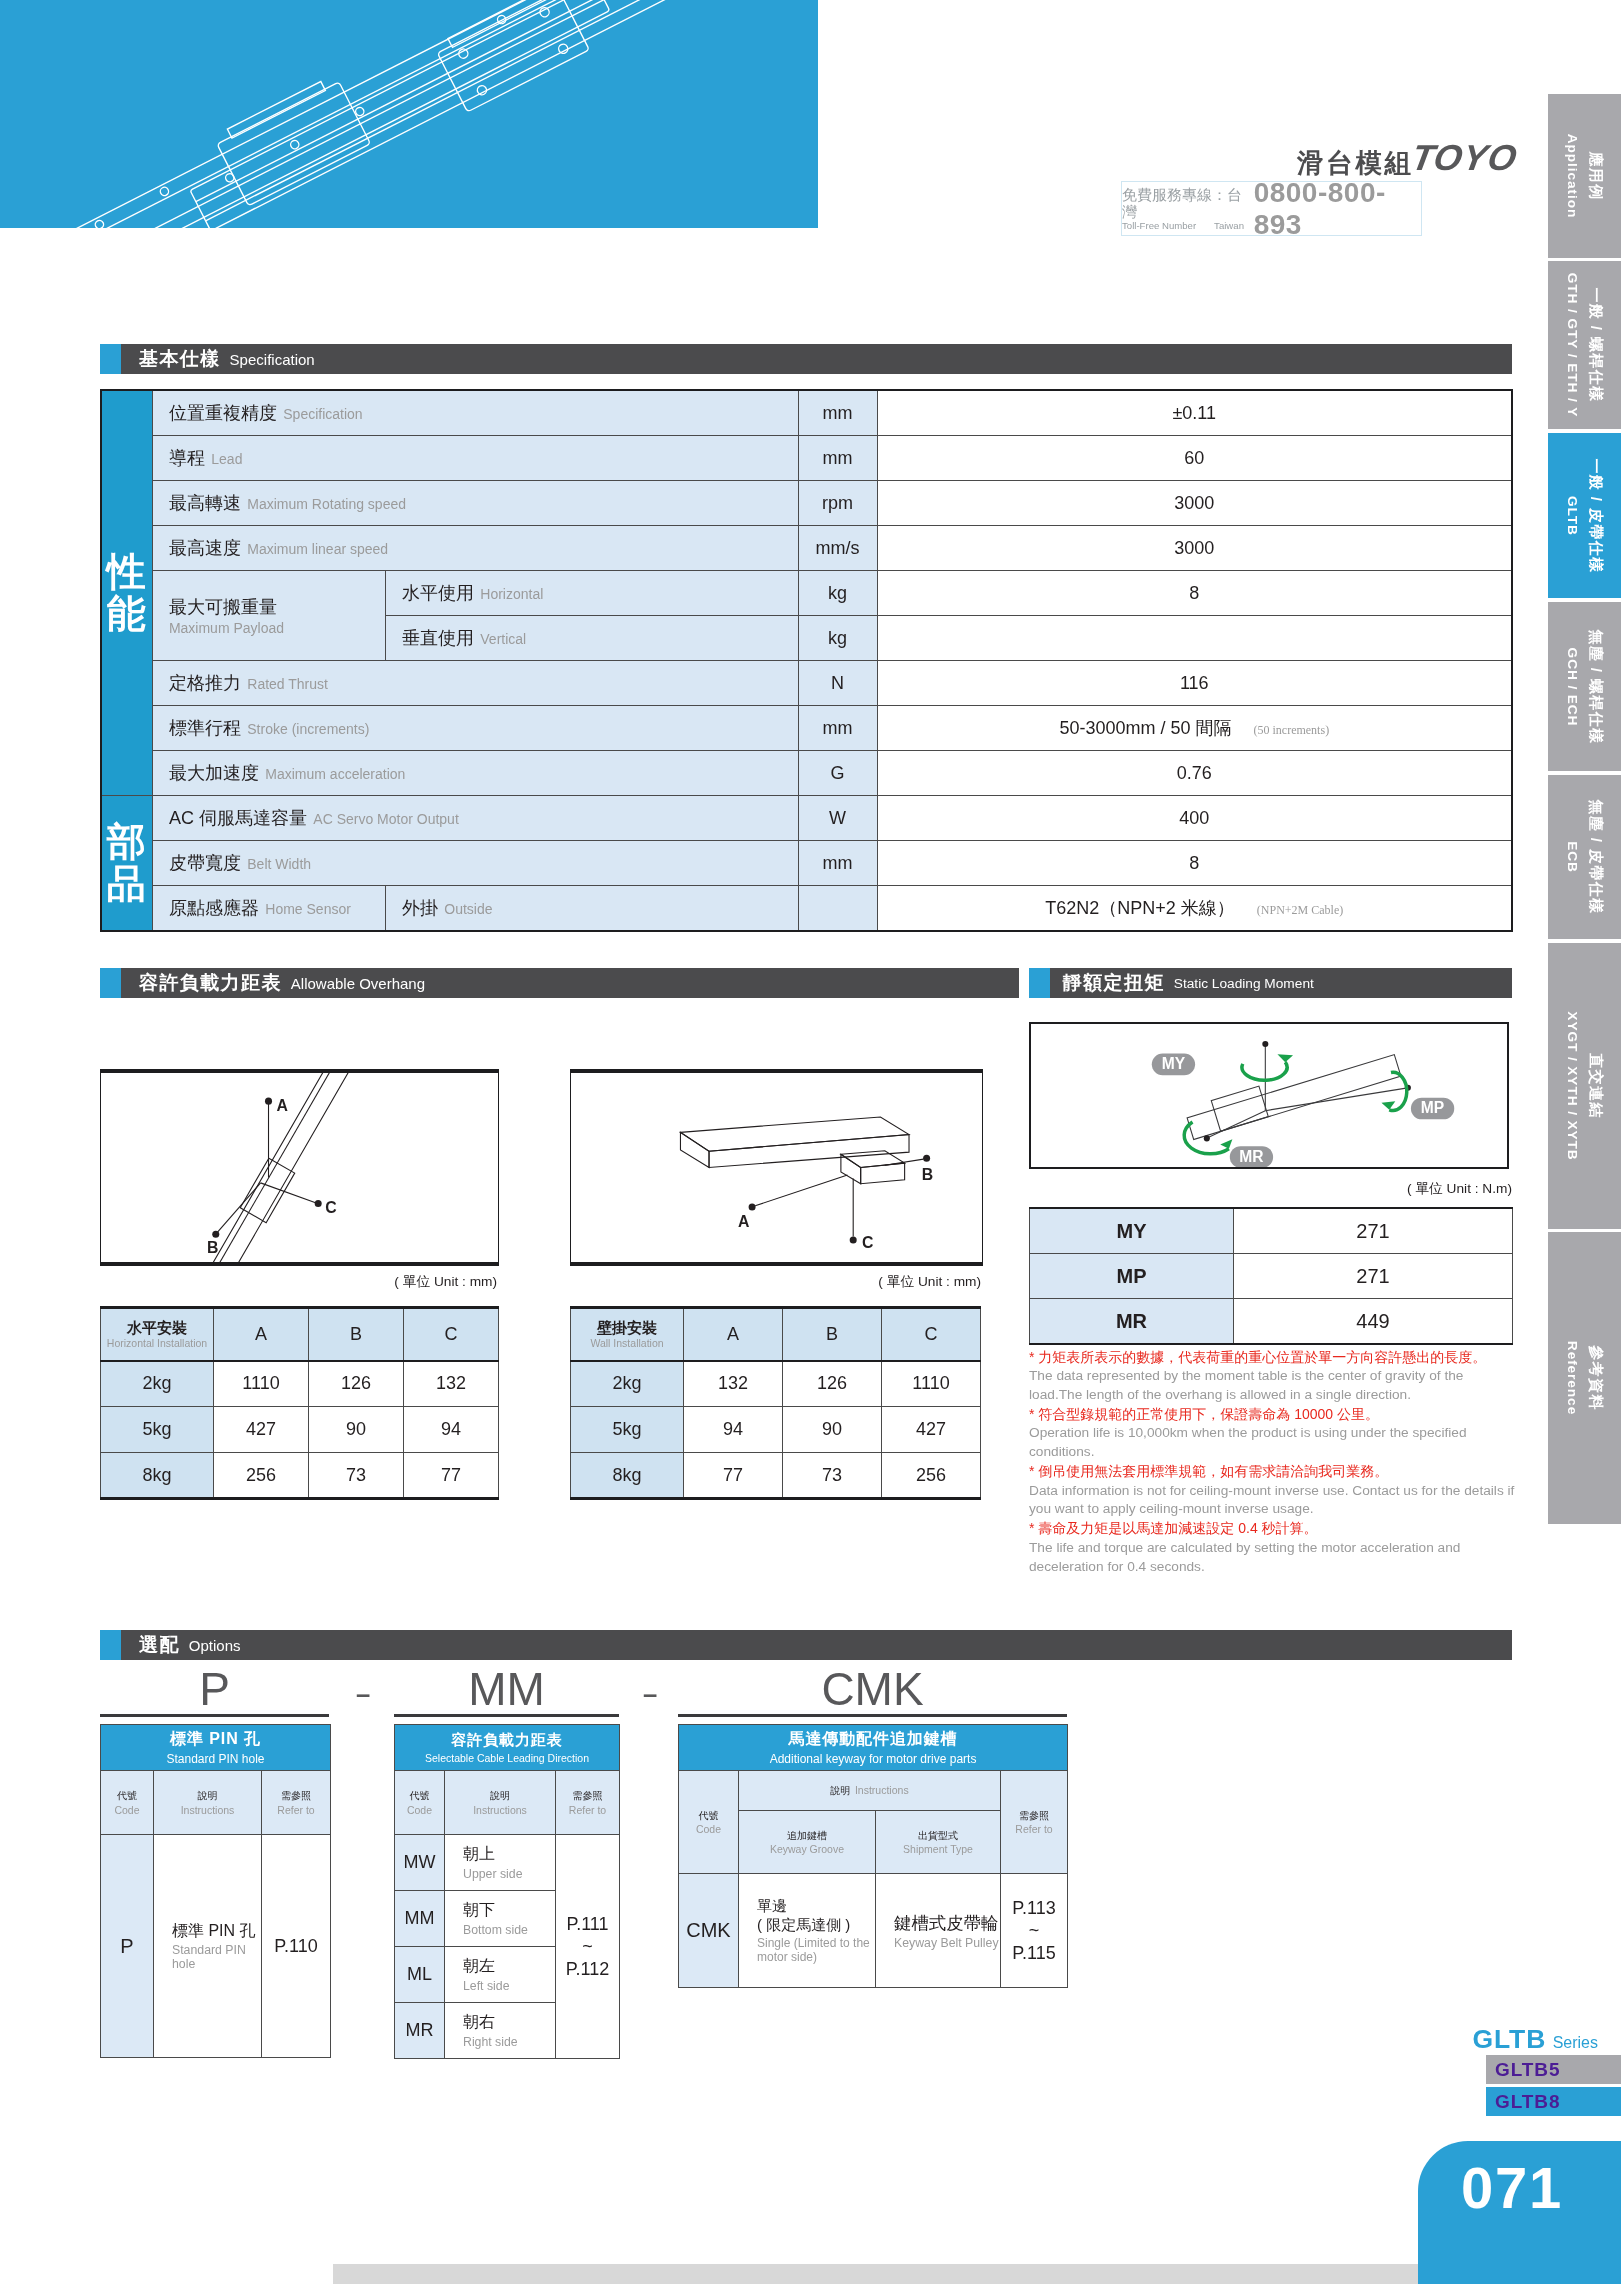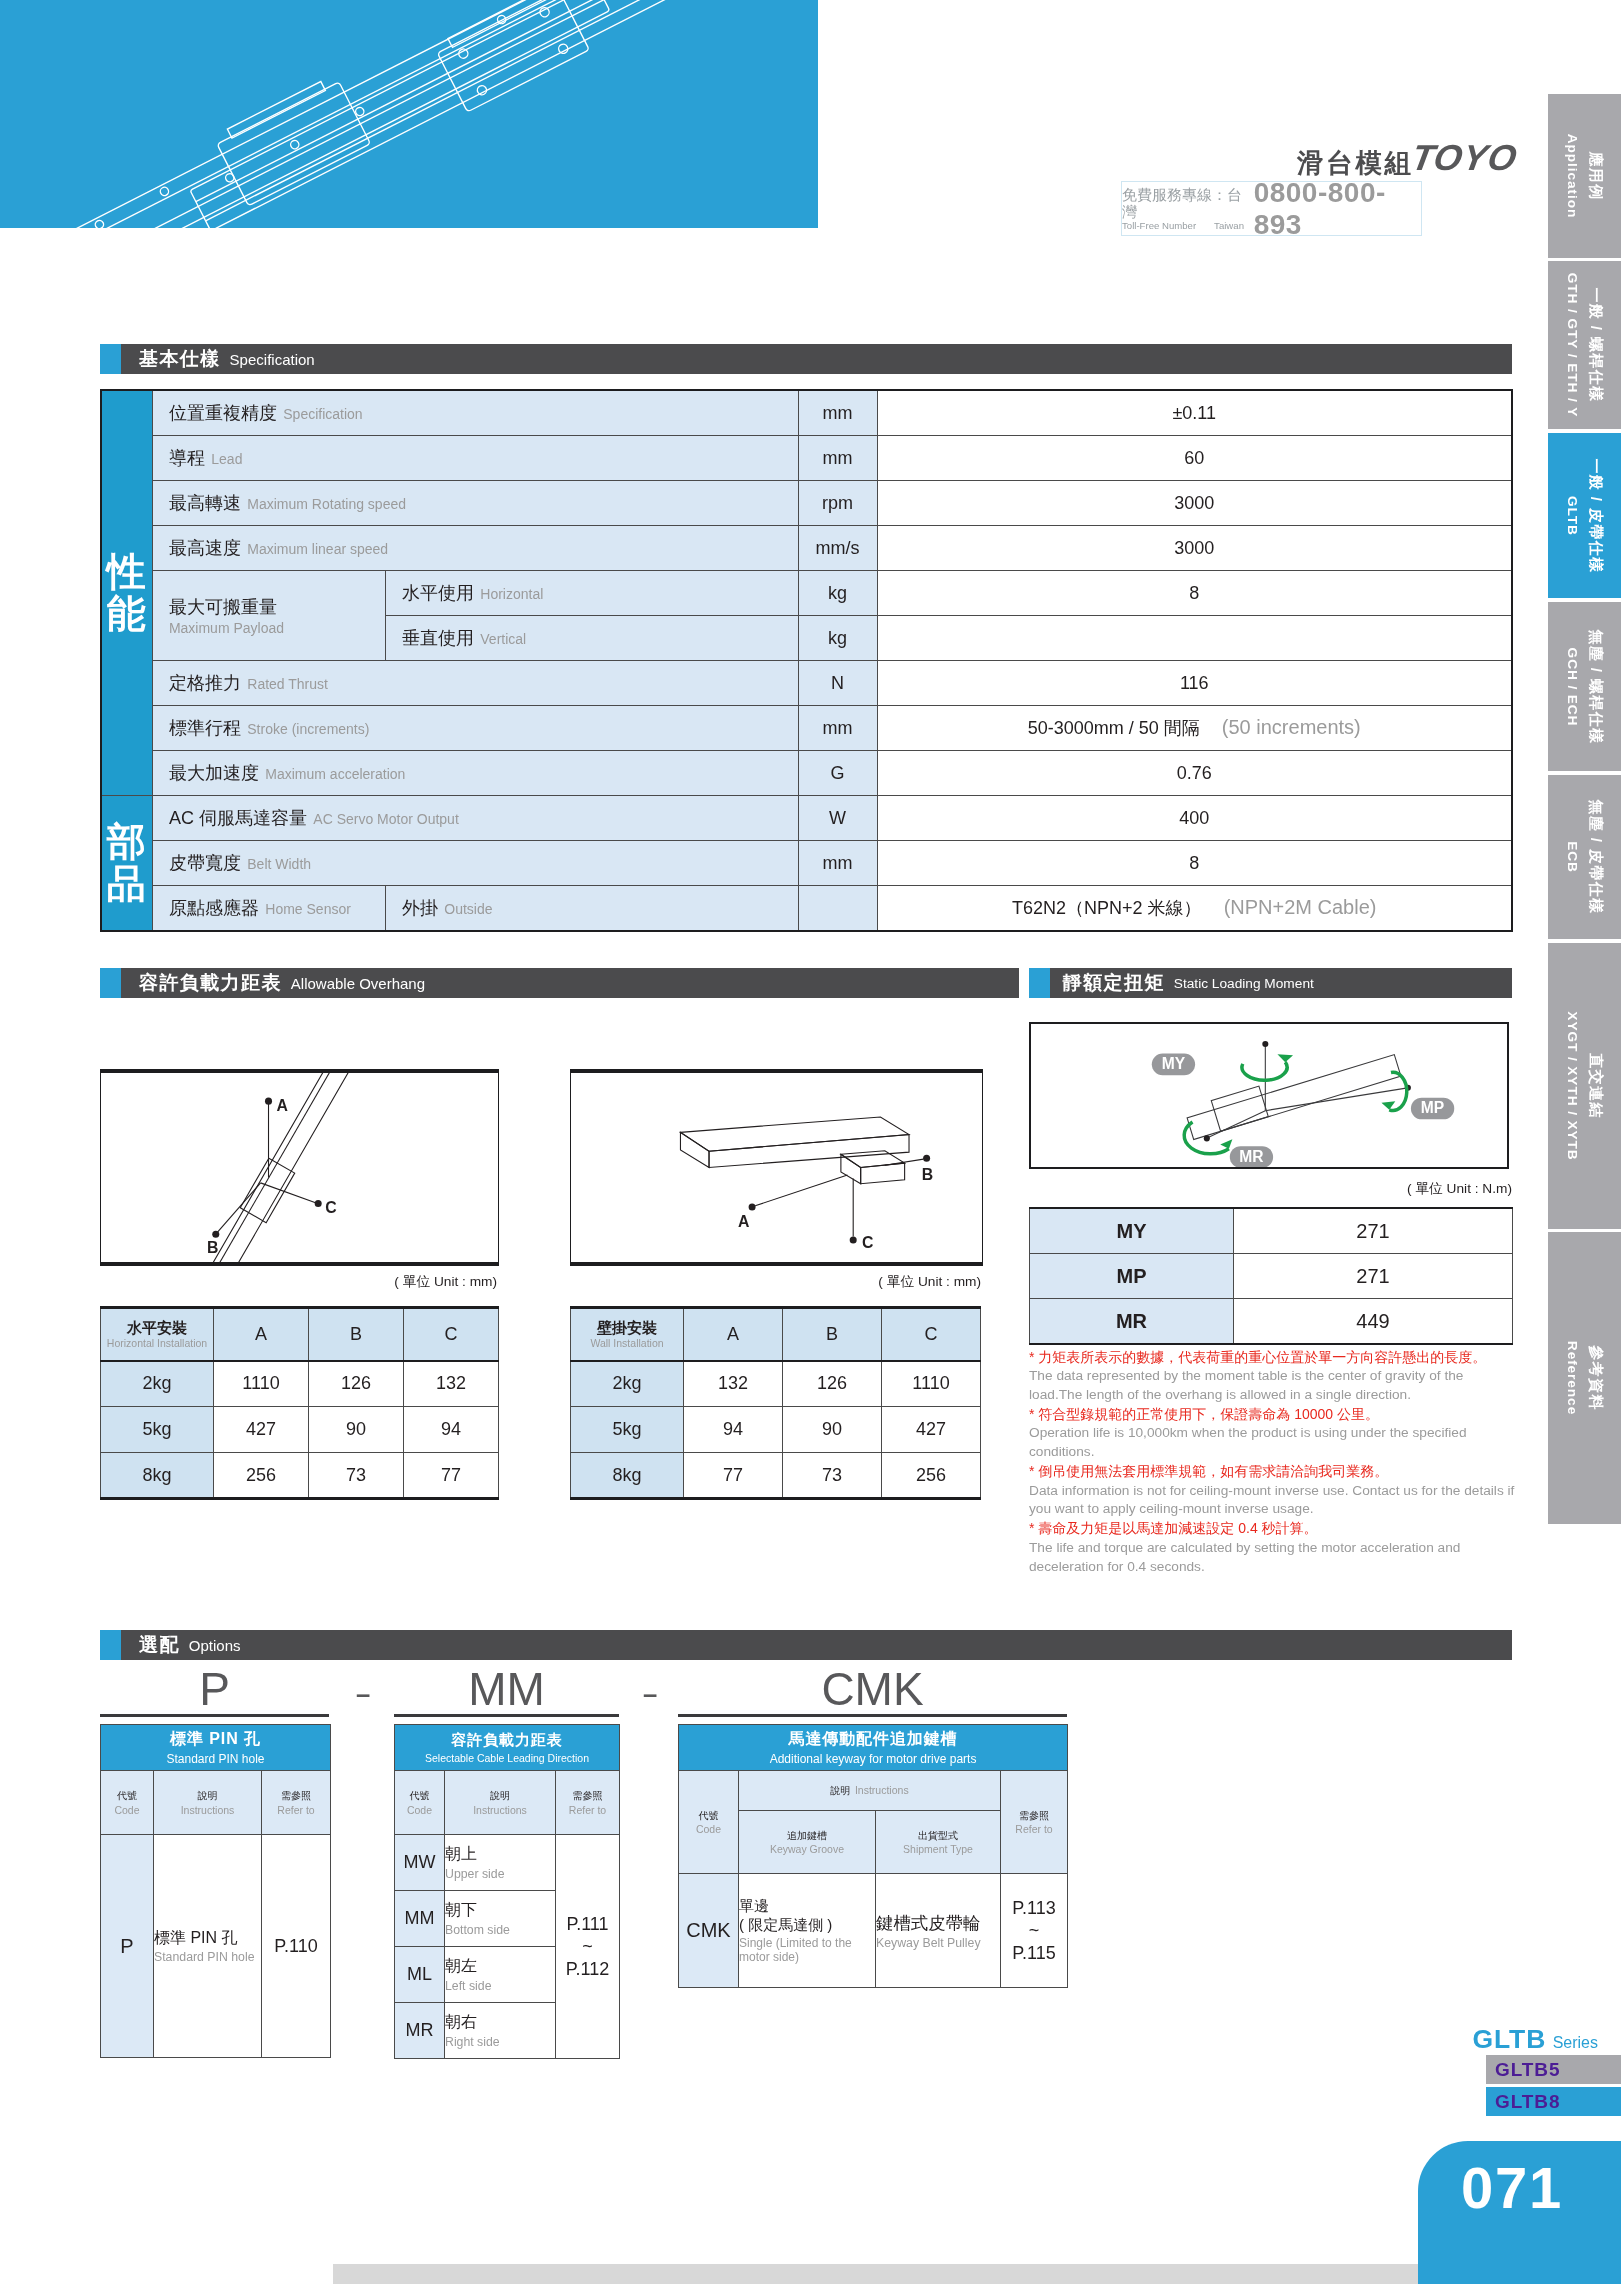--- a/index.html
+++ b/index.html
@@ -35,21 +35,21 @@
   
   table{border-collapse:collapse;table-layout:fixed;}
   .spec{width:1412px;border:2.7px solid #1d1d1f;}
   .spec td{border:0.9px solid #4a4a4a;height:44px;font-size:18px;background:#d9e7f4;
            padding:0 0 0 16.4px;overflow:hidden;}
   .spec td.unit{background:#d9e7f4;text-align:center;padding:0;}
   .spec td.val{background:#ffffff;text-align:center;padding:0;}
   .spec td.band{background:#1f9ccd;color:#fff;text-align:center;font-weight:bold;font-size:39px;
                 line-height:1.08;padding:0;white-space:pre-line;letter-spacing:0.9px;}
   .en{font-size:14px;color:#9b9b9b;margin-left:6.4px;font-weight:normal;}
-  .note{font-size:20px;color:#9b9b9b;margin-left:22px;}
+  .note{font-size:12px;color:#9b9b9b;margin-left:22px;font-family:Liberation Serif, serif;}
   .stack .en{display:block;margin-left:0;margin-top:1.8px;}
   .diag{background-image:linear-gradient(to top right,transparent calc(50% - 0.9px),
         #231f20 calc(50% - 0.5px),#231f20 calc(50% + 0.5px),transparent calc(50% + 0.9px));}
   
   .dbox{background:#fff;border:1.8px solid #1d1d1f;border-top-width:4.1px;border-bottom-width:4.1px;}
   .unit-note{font-size:13.7px;color:#231f20;text-align:right;}
   .otab{border-top:3.7px solid #1d1d1f;border-bottom:3.7px solid #1d1d1f;border-left:1.4px solid #4a4a4a;border-right:1.4px solid #4a4a4a;}
   .otab td{border:0.9px solid #4a4a4a;text-align:center;font-size:18px;background:#fff;}
   .otab tr.h td{background:#cfe2f1;border-bottom:2.3px solid #1d1d1f;}
   .otab td.lb{background:#cfe2f1;}
@@ -70,21 +70,21 @@
   .optab td{border:0.9px solid #4a4a4a;text-align:center;background:#fff;}
   .optab td.cy{background:#2aa0d5;color:#fff;}
   .opt-hz{font-size:16px;font-weight:bold;letter-spacing:0.9px;}
   .opt-he{font-size:12px;margin-top:1.8px;}
   .optab td.ch{background:#dce9f6;}
   .ch-zh{font-size:10px;}
   .ch-en{font-size:10.5px;color:#9b9b9b;margin-top:0.9px;}
   .optab td.codecell{background:#dce9f6;font-size:20px;}
   .i-zh{font-size:16px;text-align:left;}
   .i-en{font-size:12.3px;color:#9b9b9b;text-align:left;margin-top:1.8px;}
-  .lft{text-align:left;padding-left:0;}
+  .lft{text-align:left;padding-left:18px;}
   .refbig{font-size:18px;line-height:1.25;}
   
   .series{left:1418px;top:2024px;width:180px;text-align:right;color:#2aa0d5;}
   .series .s1{font-size:26.5px;font-weight:bold;letter-spacing:0.9px;}
   .series .s2{font-size:16px;margin-left:6.4px;}
   .mbar{left:1486px;width:136px;height:29px;color:#4c1d95;font-weight:bold;font-size:19px;
         display:flex;align-items:center;padding-left:9px;box-sizing:border-box;letter-spacing:0.9px;}
   .pageblk{left:1418px;top:2141px;width:203px;height:143px;background:#2aa0d5;
            border-top-left-radius:50px;color:#fff;}
   .pagenum{position:absolute;left:43px;top:12.8px;font-size:58px;font-weight:bold;letter-spacing:1.8px;}

